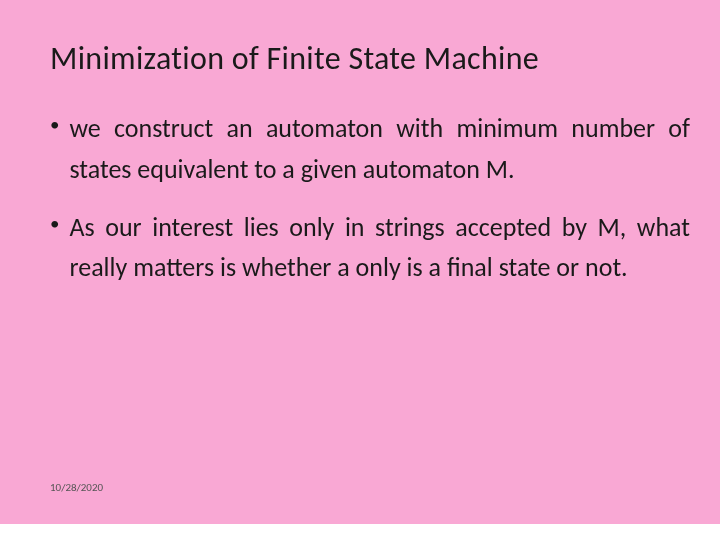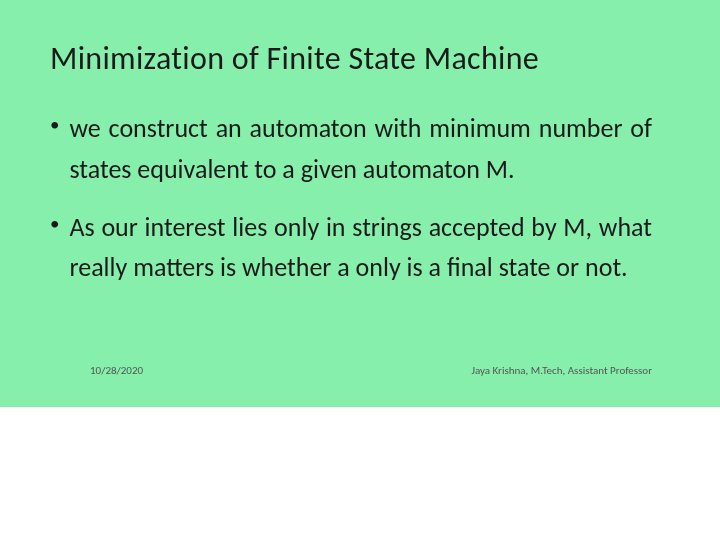--- a/index.html
+++ b/index.html
@@ -11,23 +11,23 @@
     body {
       width: 720px;
       height: 540px;
       background: #ffffff;
       font-family: 'Calibri', 'Segoe UI', Arial, sans-serif;
       overflow: hidden;
     }
 
     .slide {
       width: 720px;
-      height: 407px;
-      background: #86efac;
-      padding: 40px 68px 30px 50px;
+      height: 524px;
+      background: #f9a8d4;
+      padding: 40px 30px 30px 50px;
       display: flex;
       flex-direction: column;
       position: relative;
     }
 
     .slide-title {
       font-size: 32px;
       font-weight: 400;
       color: #1a1a1a;
       margin-bottom: 30px;
@@ -70,21 +70,20 @@
       display: flex;
       justify-content: space-between;
       align-items: center;
       padding-top: 10px;
       border-top: none;
     }
 
     .footer-date {
       font-size: 11px;
       color: #555555;
-      margin-left: 40px;
     }
 
     .footer-author {
       font-size: 11px;
       color: #555555;
     }
   </style>
 </head>
 <body>
 
@@ -100,15 +99,14 @@
 
     <div class="bullet-item">
       <span class="bullet-dot">•</span>
       <span class="bullet-text">As our interest lies only in strings accepted by M, what really matters is whether a only is a final state or not.</span>
     </div>
 
   </div>
 
   <div class="slide-footer">
     <span class="footer-date">10/28/2020</span>
-    <span class="footer-author">Jaya Krishna, M.Tech, Assistant Professor</span>
   </div>
 </div>
 
 </body></html>

